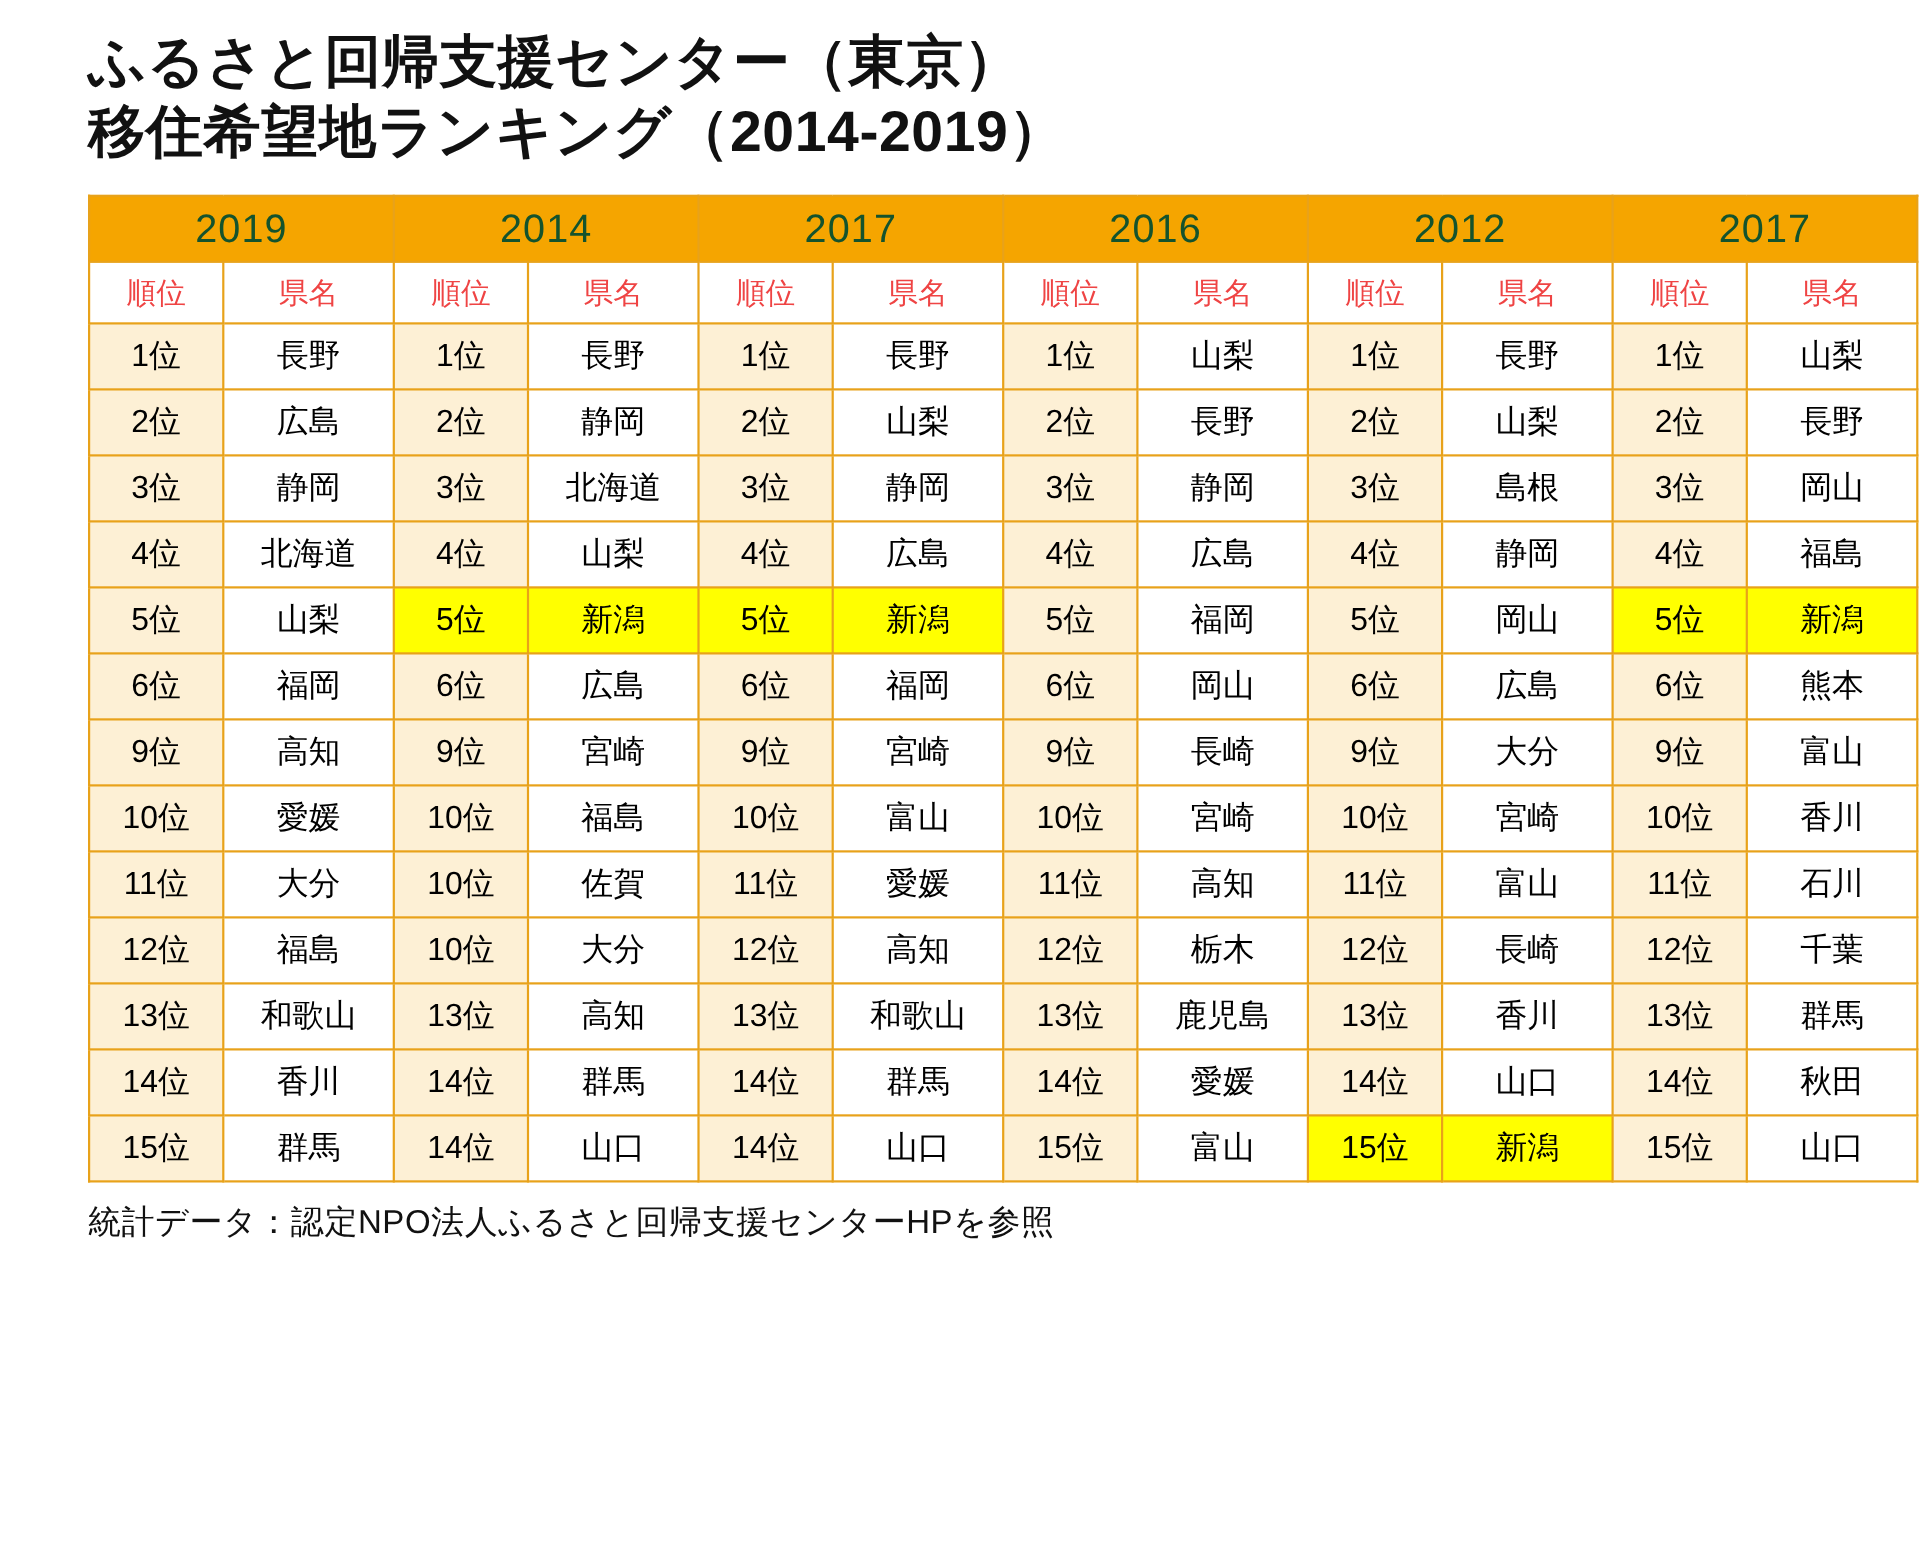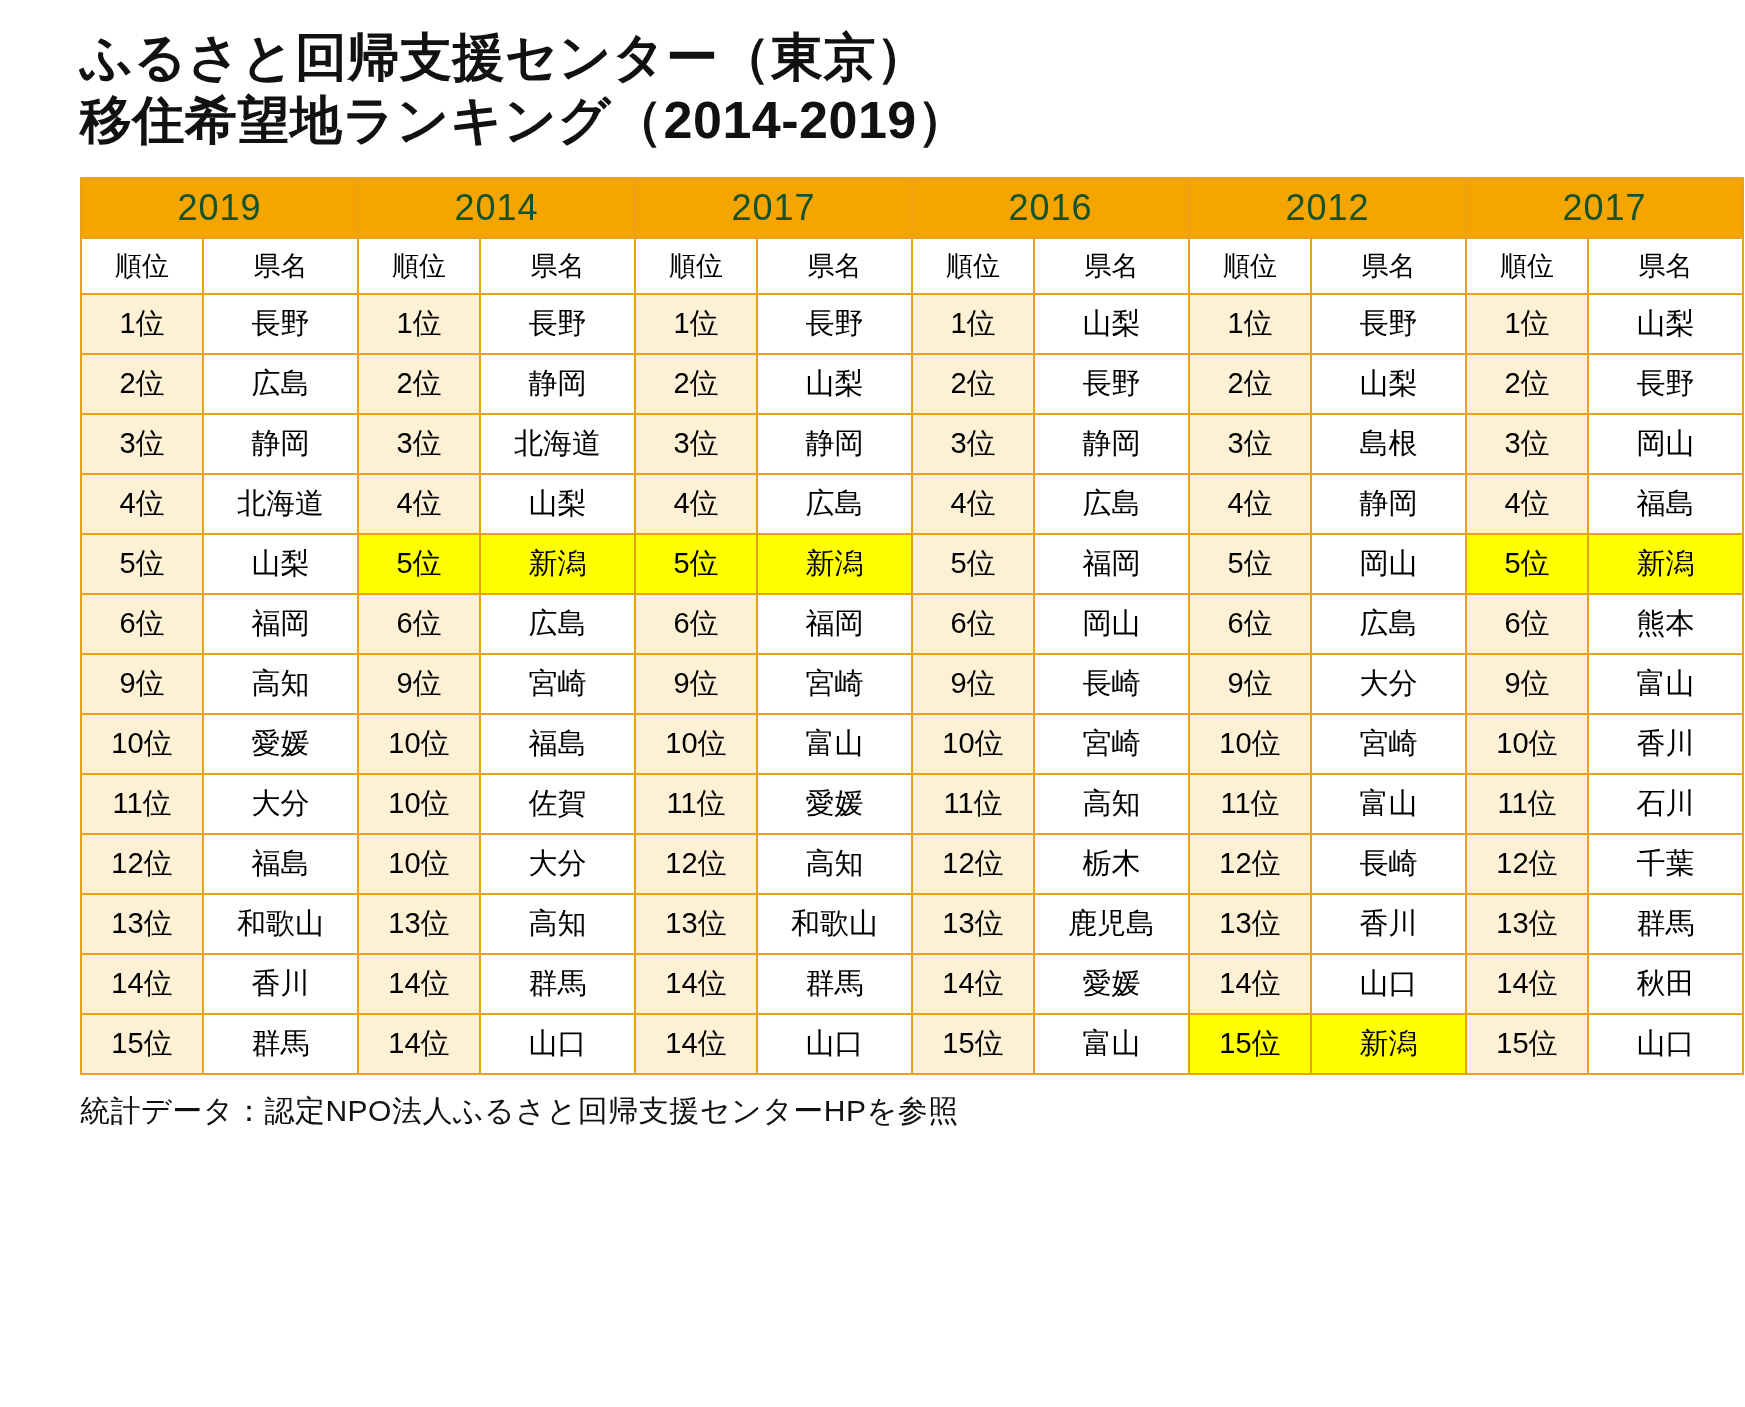--- a/index.html
+++ b/index.html
@@ -48,21 +48,21 @@
     background: #f5a500;
     color: #14532d;
     font-size: 36px;
     font-weight: bold;
     height: 58px;
     letter-spacing: 1px;
     border-color: #e8a21a;
   }
   .subhead td {
     background: #ffffff;
-    color: #000000;
+    color: #ef4444;
     font-size: 27px;
     height: 54px;
   }
   tbody td {
     font-size: 29px;
     height: 58px;
     background: #ffffff;
   }
   td.rank {
     background: #fdf0d5;

